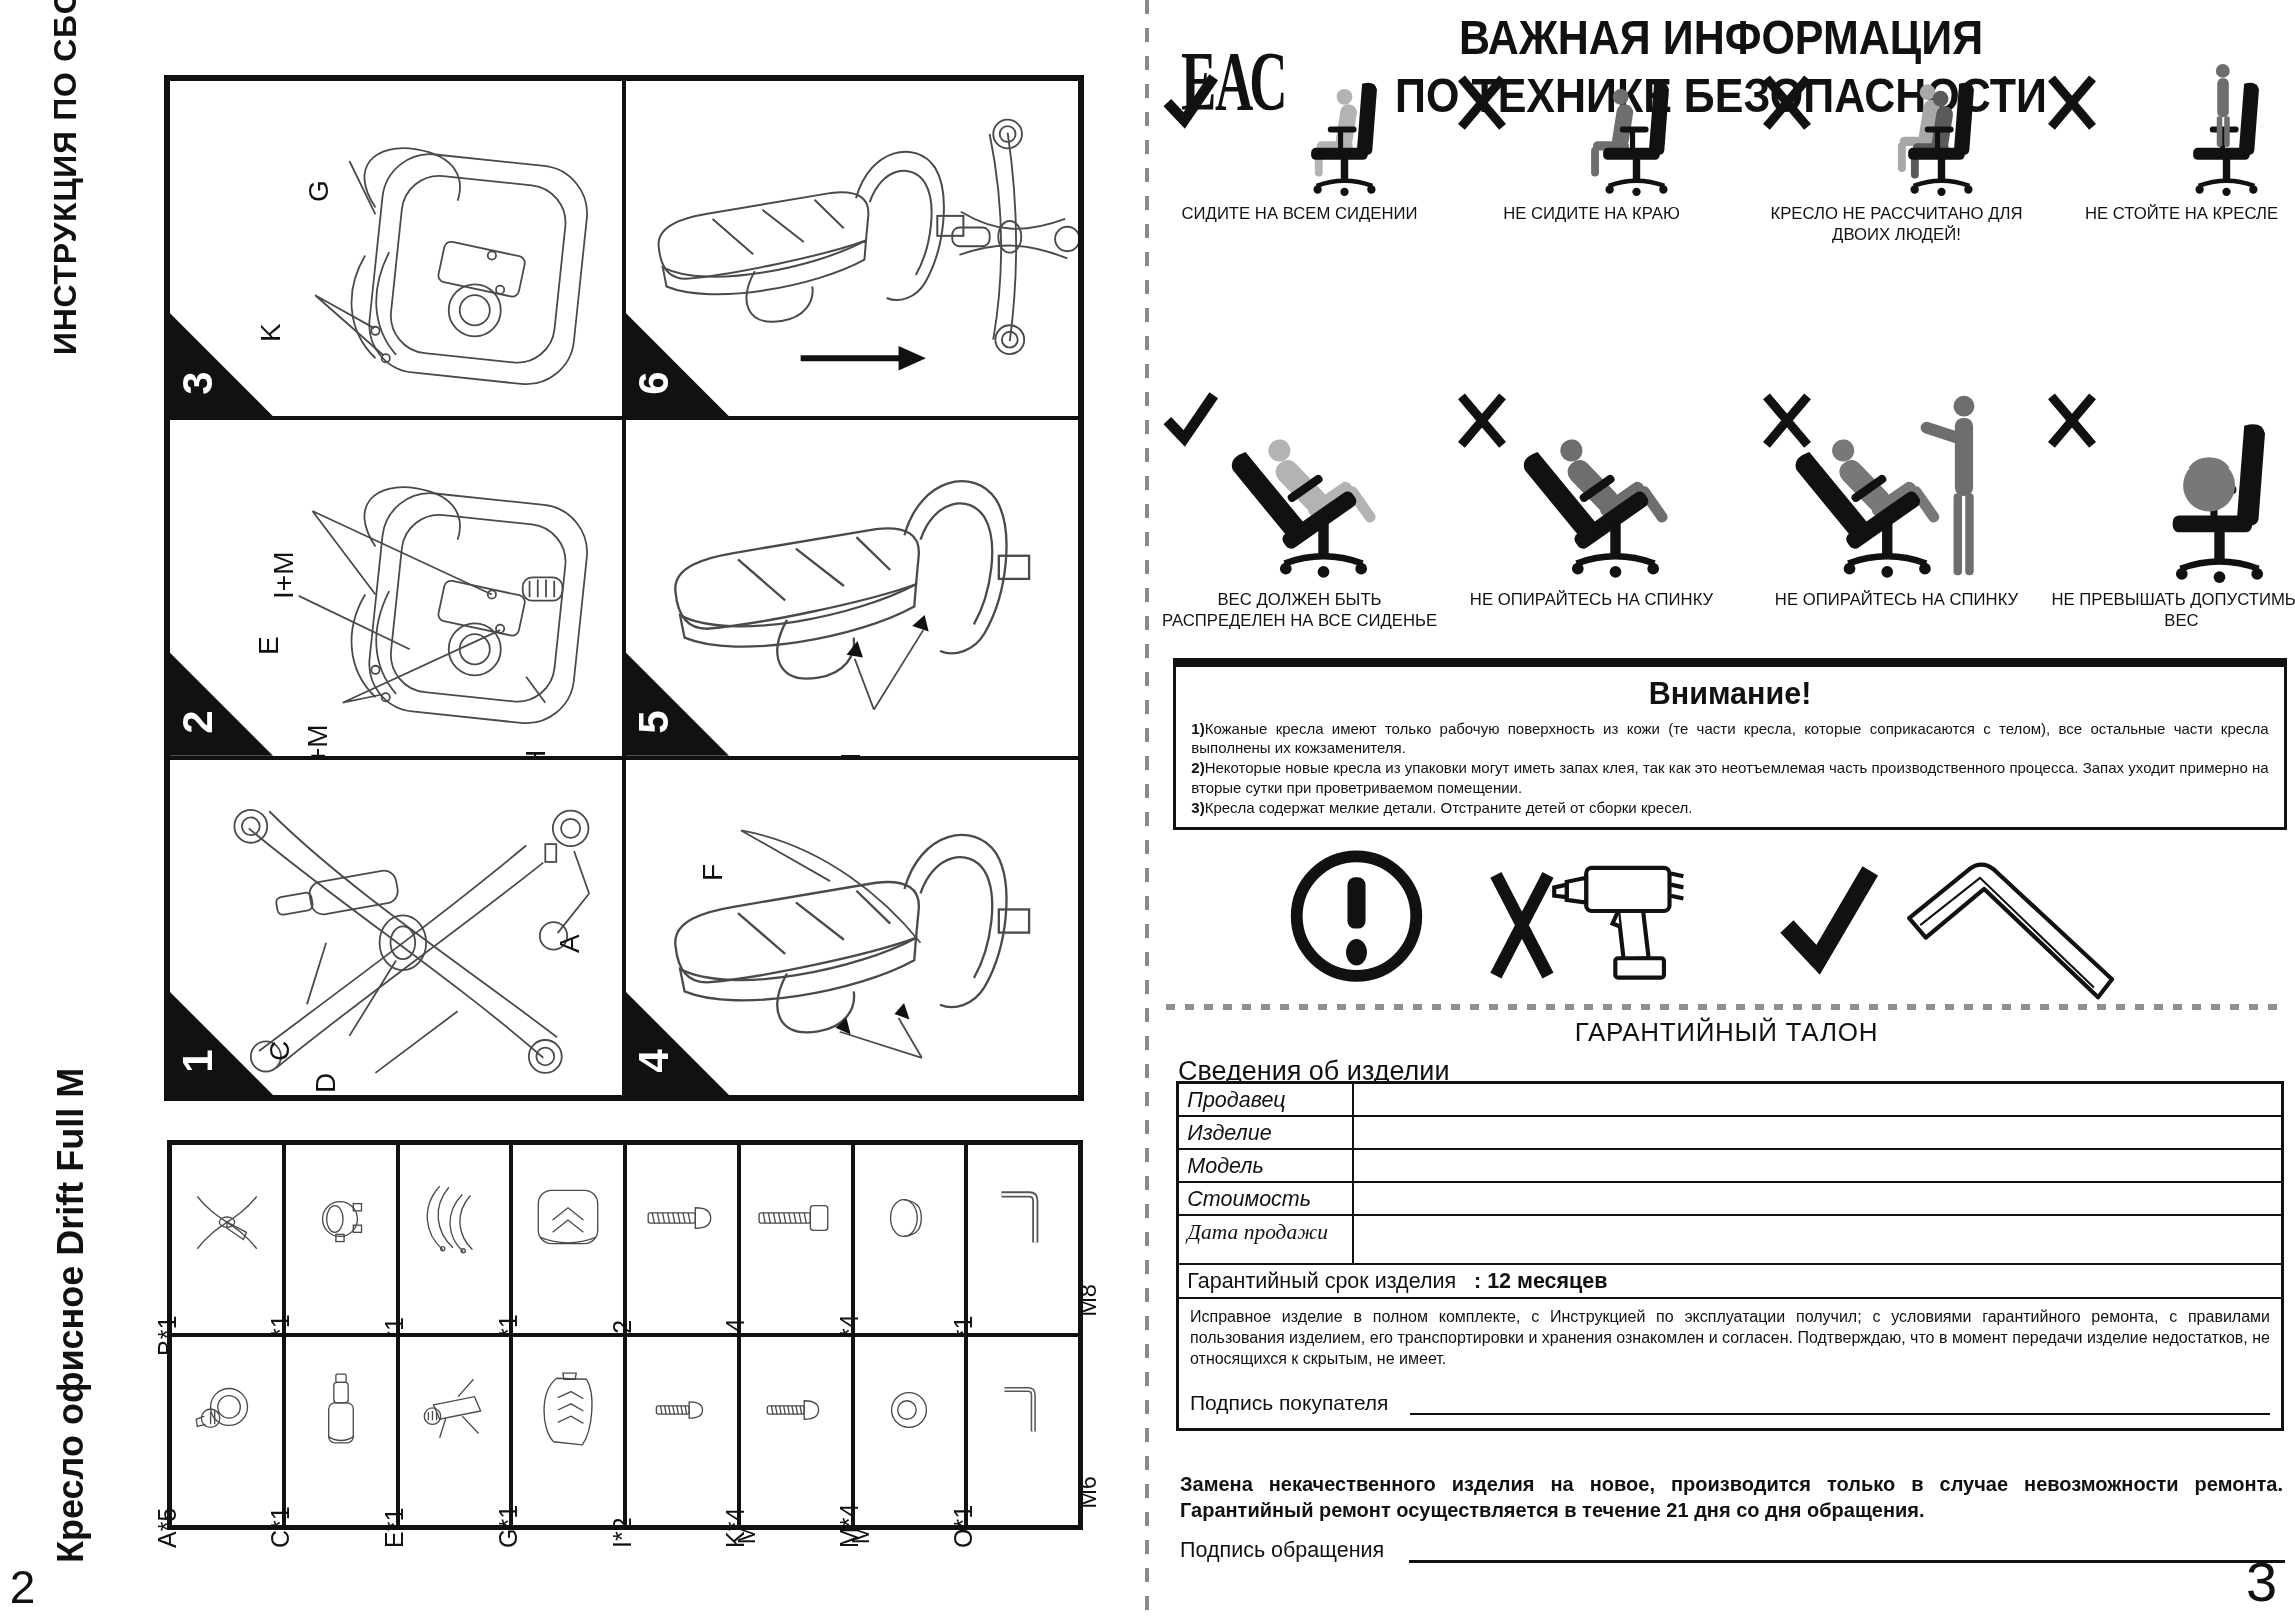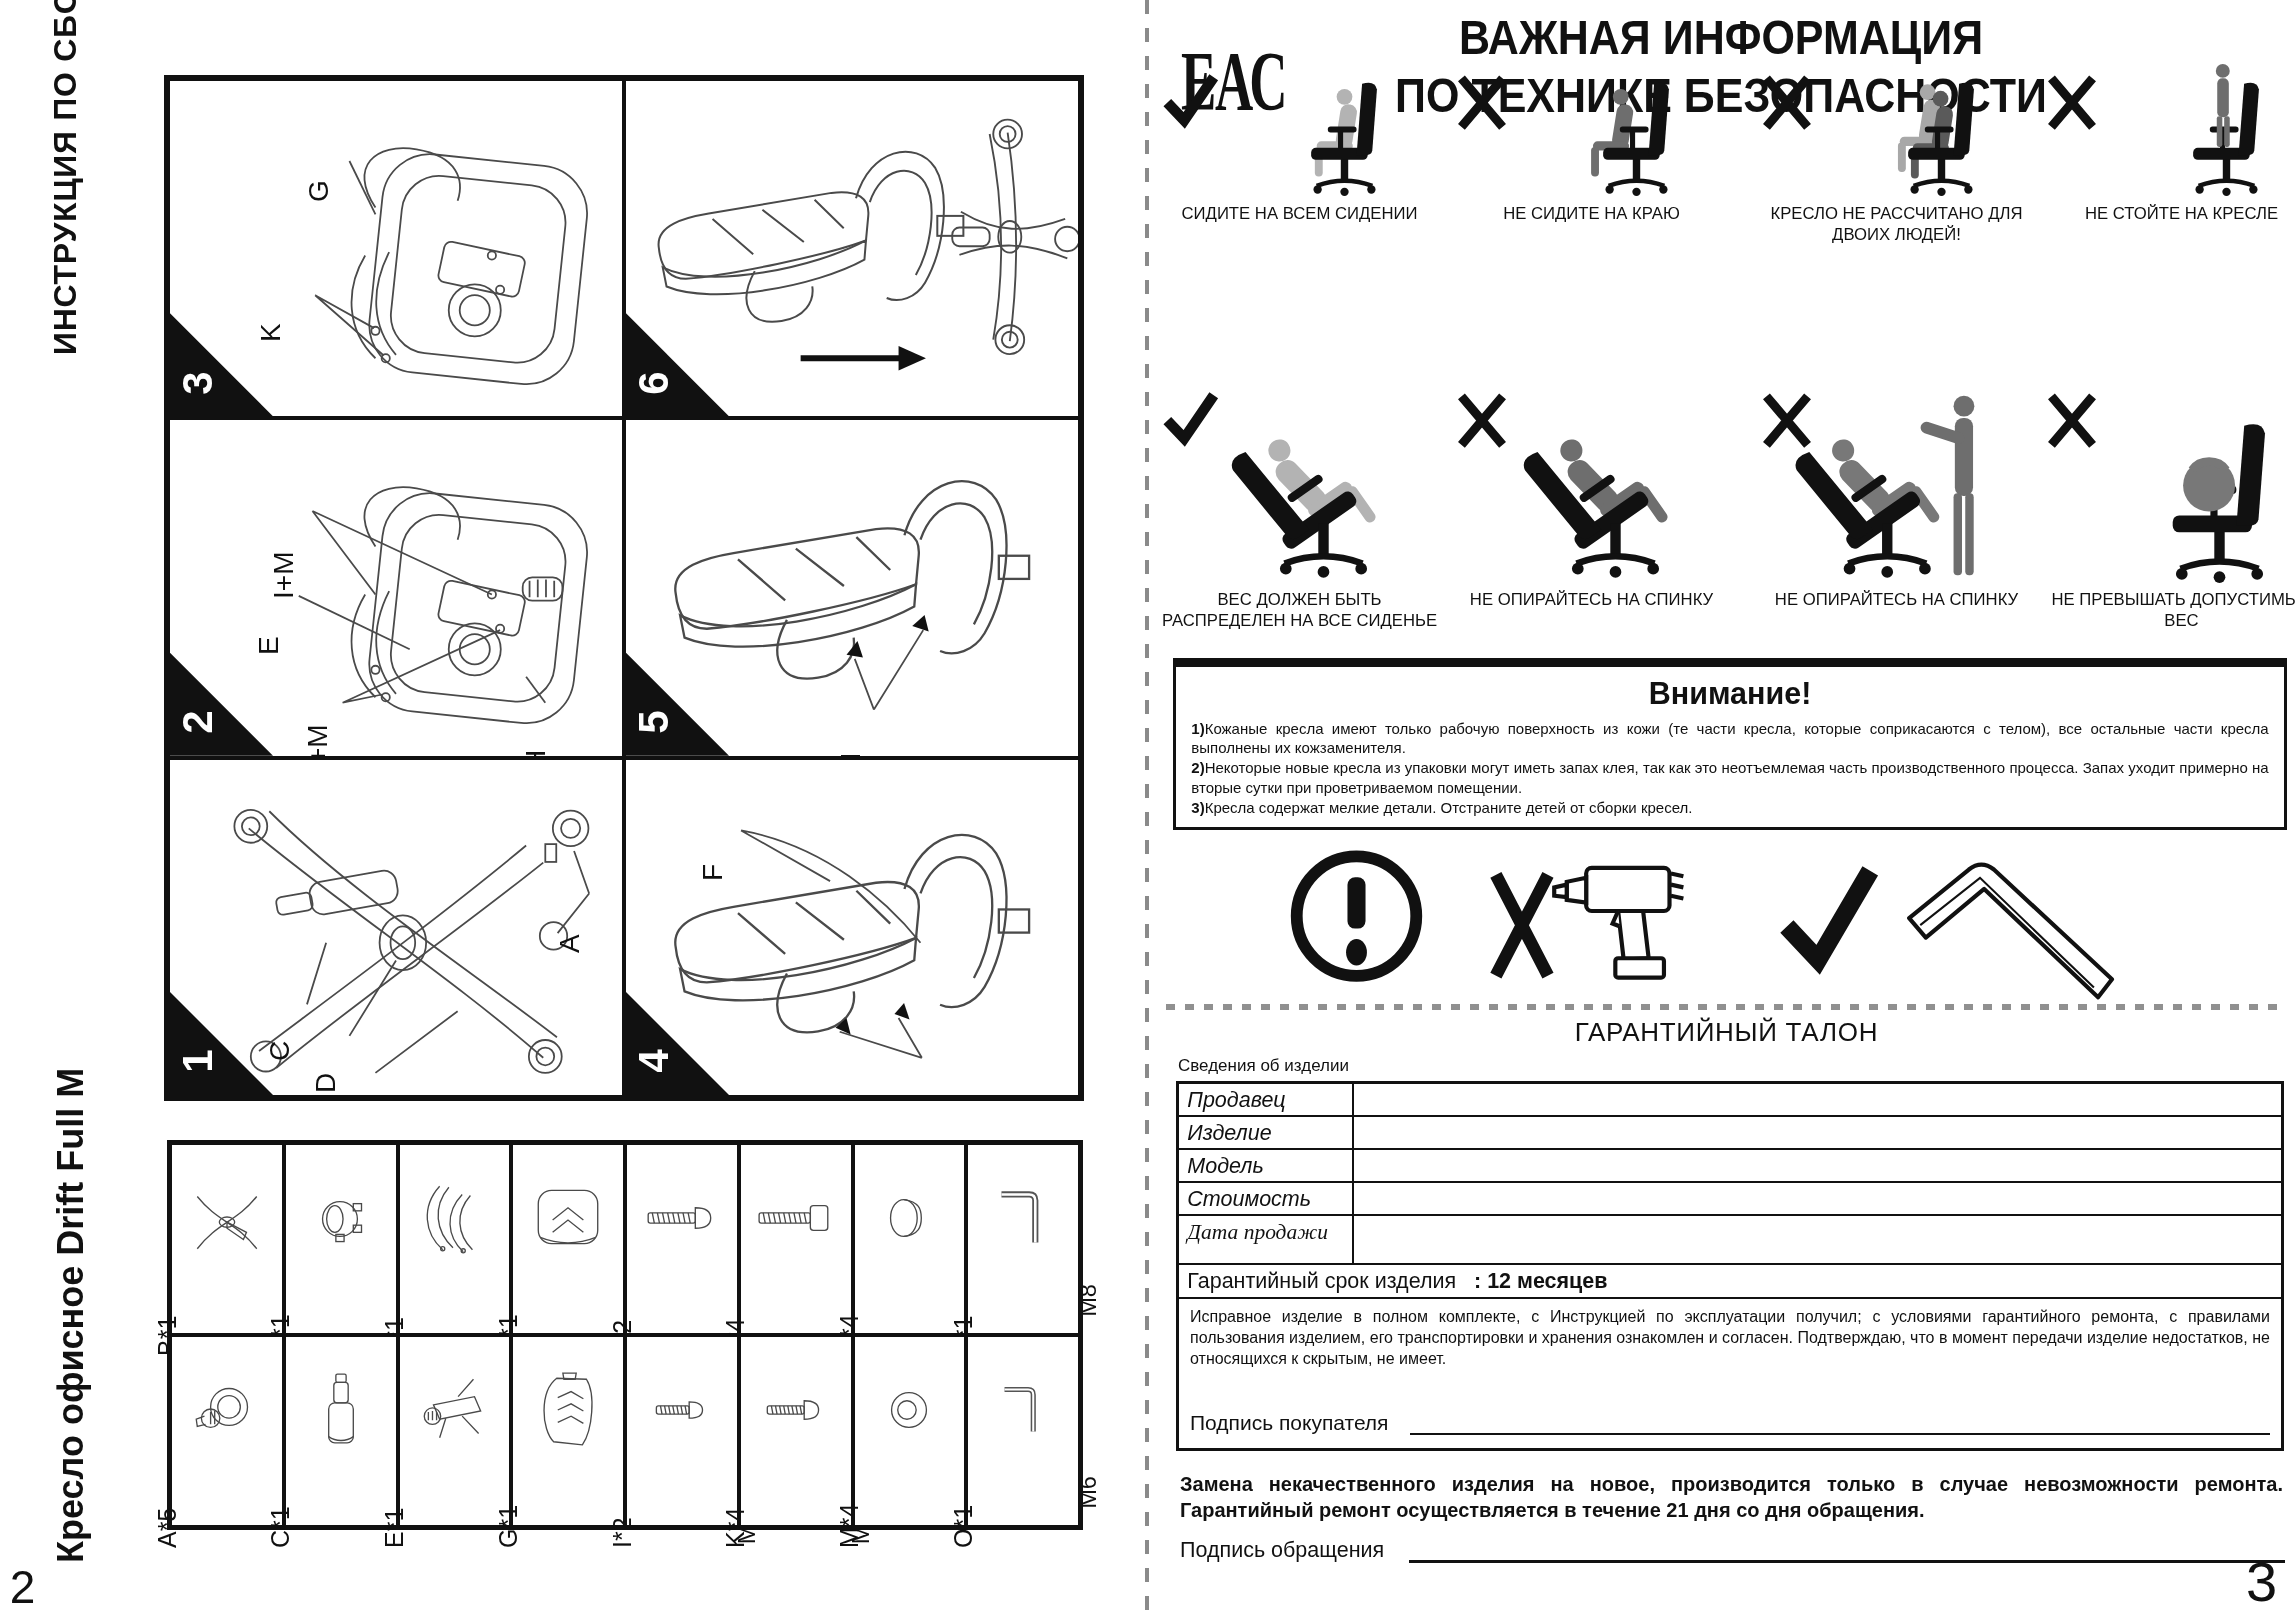--- a/index.html
+++ b/index.html
@@ -46,31 +46,31 @@
   .scell .mark{position:absolute;left:4.2px;top:9.7px;}
   .scap{position:absolute;left:0;right:0;text-align:center;font-size:16.7px;line-height:1.25;letter-spacing:0;}
   #attention-box{left:1173px;top:658px;width:1114px;box-sizing:border-box;
     border:3.5px solid #111;border-top-width:9px;background:#fff;padding:5.6px 15.3px 9.7px 15.3px;}
   #attention-title{text-align:center;font-size:30.5px;font-weight:bold;margin:2.8px 0 8.3px 0;transform:scaleY(1.05);}
   .att{font-size:15px;line-height:1.32;margin:0;text-align:justify;}
   .att b{font-weight:bold;}
   #dashed-hr{left:1166px;top:1004px;width:1121px;height:6.2px;
     background:repeating-linear-gradient(to right,#909090 0 9px,transparent 9px 19px);}
   #gt-title{left:1166px;width:1121px;top:1017px;text-align:center;font-size:26px;letter-spacing:0.7px;}
-  #info-label{left:1178px;top:1056px;font-size:17px;}
+  #info-label{left:1178px;top:1056px;font-size:27px;}
   #warranty-table{left:1176px;top:1081px;width:1108px;box-sizing:border-box;border:3.5px solid #111;background:#fff;}
   .wrow{display:flex;border-bottom:2.1px solid #111;}
   .wlabel{width:175px;box-sizing:border-box;border-right:2.1px solid #111;font-style:italic;font-size:21.5px;
           padding:4.2px 7px 0 8.3px;}
   .wval{flex:1;}
   .wterm{font-size:21.5px;padding:3.5px 8.3px;border-bottom:2.1px solid #111;}
   .wterm b{font-weight:bold;}
   #agreement{padding:8.3px 11px 12.5px 11px;}
   #agreement p{margin:0;font-size:16px;line-height:1.3;text-align:justify;}
-  #buyer-sign{margin-top:40px;font-size:21px;display:flex;align-items:flex-end;}
+  #buyer-sign{margin-top:20px;font-size:21px;display:flex;align-items:flex-end;}
   #buyer-sign .line{flex:1;border-bottom:2.8px solid #111;margin-left:21px;height:23.6px;}
   #replacement{left:1180px;top:1471px;width:1103px;font-size:20px;font-weight:bold;line-height:1.32;text-align:justify;margin:0;}
   #seller-sign{left:1180px;top:1535px;width:1105px;font-size:21.5px;display:flex;align-items:flex-end;}
   #seller-sign .line{flex:1;border-bottom:3.5px solid #111;margin-left:25px;height:25px;}
   #pg3{left:2246px;top:1549px;font-size:56px;}
   .sk{stroke:#4a4a4a;fill:none;stroke-width:2.6px;}
 </style>
 </head>
 <body>
 

